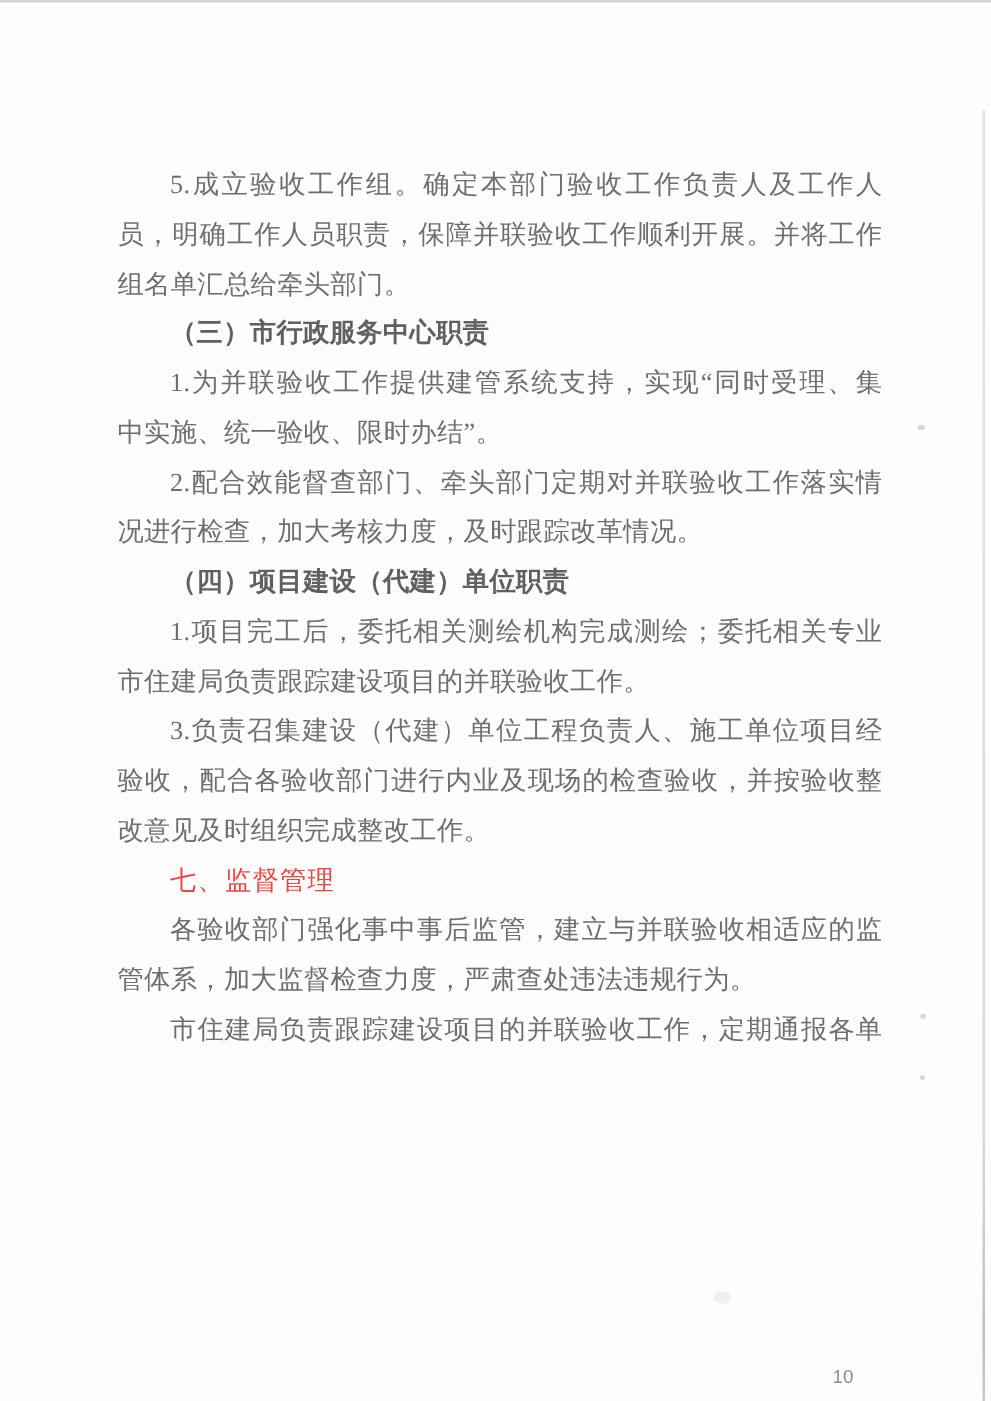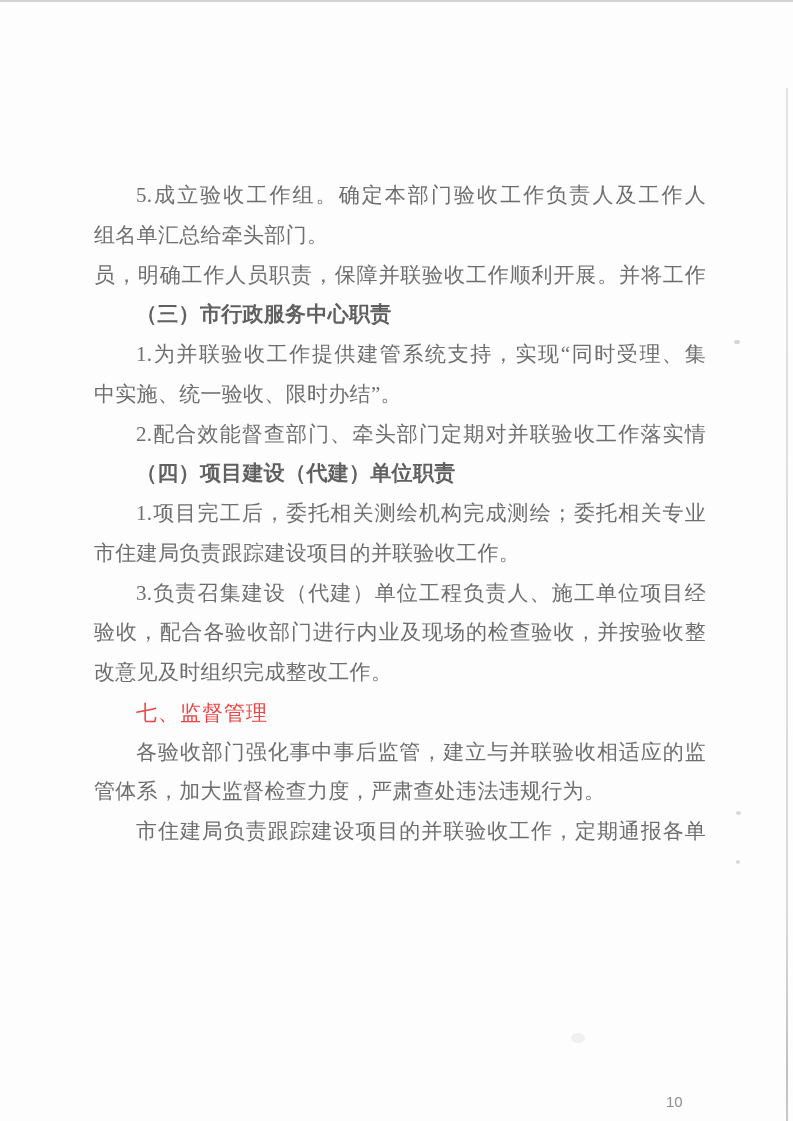--- a/index.html
+++ b/index.html
@@ -37,21 +37,20 @@
     position: absolute; left: 571px; top: 1033px;
     width: 14px; height: 10px;
     background: #e9e9e9; border-radius: 50%;
     opacity: .7;
   }
   
   .content {
     position: absolute;
     left: 94px; top: 128px;
     width: 612px;
-    margin-top: 48px;
   }
   .para { margin: 0; }
   .line {
     font-size: 21px;
     line-height: 39.75px;
     color: #6e6e6e;
     letter-spacing: 0.3px;
     text-align: justify;
     text-align-last: left;
     white-space: normal;
@@ -84,32 +83,33 @@
   <div class="edge-top"></div>
   <div class="edge-right"></div>
   <div class="speck s1"></div>
   <div class="speck s2"></div>
   <div class="speck s3"></div>
   <div class="smudge"></div>
 
   <div class="content">
       <div class="para body">
         <div class="line fill indent">5.成立验收工作组。确定本部门验收工作负责人及工作人</div>
+        <div class="line fill">员，明确工作人员职责，保障并联验收工作顺利开展。并将工作</div>
         <div class="line">组名单汇总给牵头部门。</div>
-        <div class="line fill">员，明确工作人员职责，保障并联验收工作顺利开展。并将工作</div>
       </div>
       <div class="para heading-serif">
         <div class="line indent">（三）市行政服务中心职责</div>
       </div>
       <div class="para body">
         <div class="line fill indent">1.为并联验收工作提供建管系统支持，实现“同时受理、集</div>
         <div class="line">中实施、统一验收、限时办结”。</div>
       </div>
       <div class="para body">
         <div class="line fill indent">2.配合效能督查部门、牵头部门定期对并联验收工作落实情</div>
+        <div class="line">况进行检查，加大考核力度，及时跟踪改革情况。</div>
       </div>
       <div class="para heading-serif">
         <div class="line indent">（四）项目建设（代建）单位职责</div>
       </div>
       <div class="para body">
         <div class="line fill indent">1.项目完工后，委托相关测绘机构完成测绘；委托相关专业</div>
         <div class="line">市住建局负责跟踪建设项目的并联验收工作。</div>
       </div>
       <div class="para body">
         <div class="line fill indent">3.负责召集建设（代建）单位工程负责人、施工单位项目经</div>

